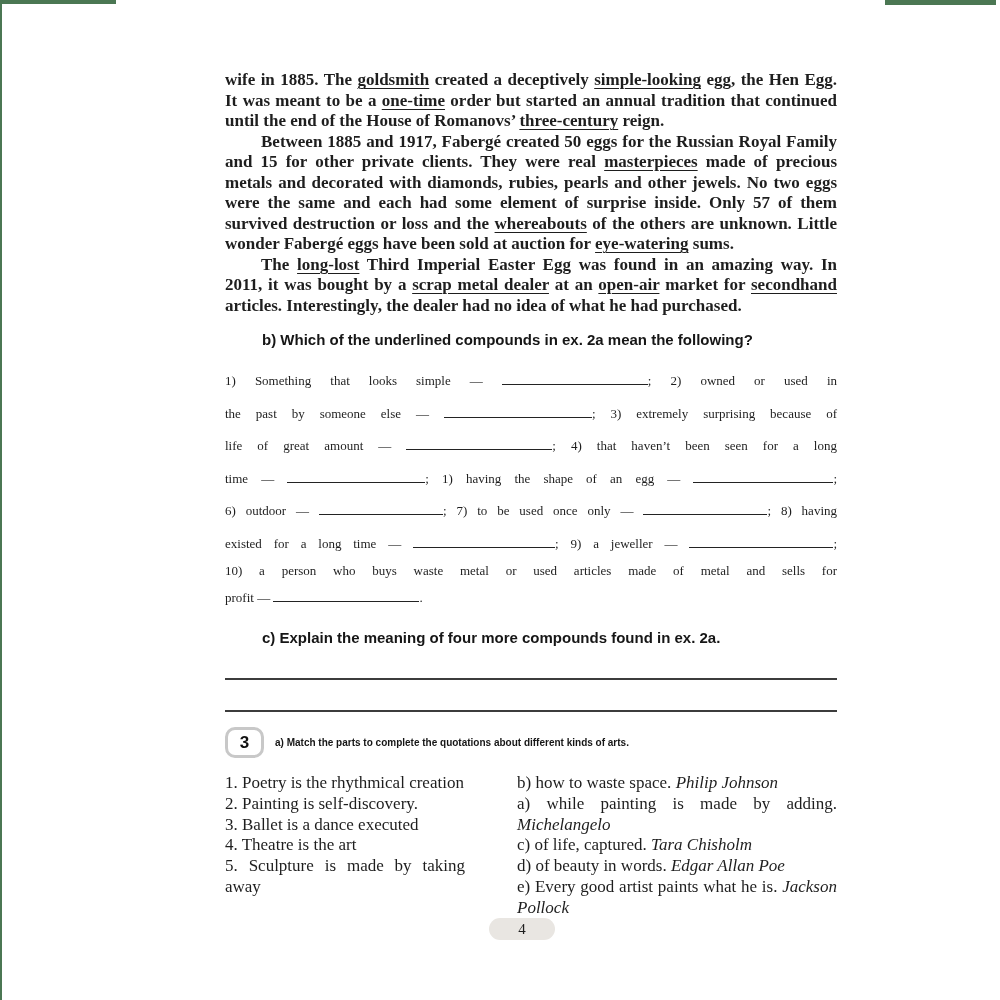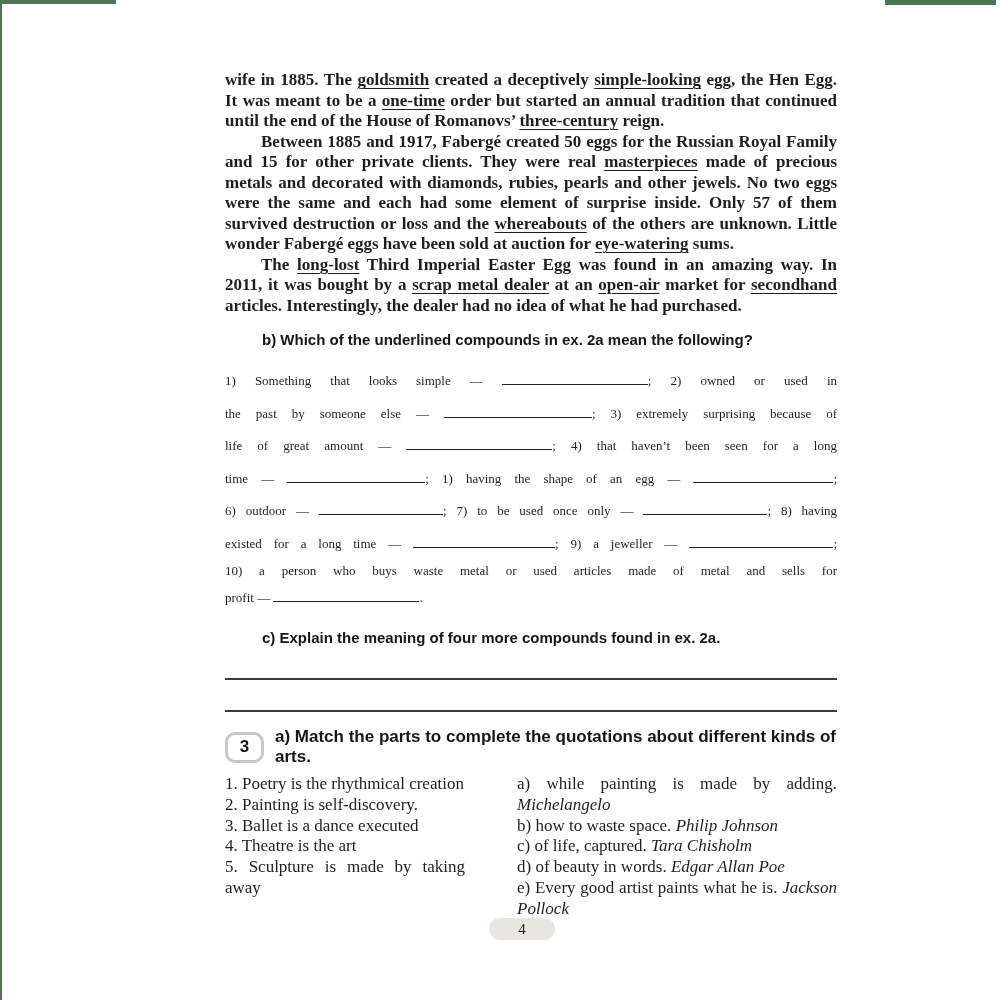--- a/index.html
+++ b/index.html
@@ -33,23 +33,23 @@
   .rule{border:none;border-top:2px solid #3c3c3c;margin:0;width:612px;}
   .rule1{margin-top:30px;}
   .rule2{margin-top:30px;}
 
   .ex3-header{margin-top:15px;display:flex;align-items:center;}
   .badge{display:inline-flex;align-items:center;justify-content:center;
          width:33px;height:25px;border:3px solid #c8c8c8;border-radius:10px;
          font-family:"Liberation Sans", sans-serif;font-weight:700;font-size:17px;
          color:#111;margin-right:11px;flex:0 0 auto;}
   .ex3-heading{font-family:"Liberation Sans", sans-serif;font-weight:700;
-               font-size:17px;color:#161616;}
+               font-size:10px;color:#161616;}
 
-  .columns{margin-top:7px;display:flex;}
+  .columns{margin-top:15px;display:flex;}
   .col-left{width:240px;margin-right:52px;flex:0 0 auto;}
   .col-right{width:320px;flex:0 0 auto;}
   .match-item{margin:0;font-size:17px;line-height:20.8px;text-align:justify;}
   .match-item i{font-style:italic;}
 
   .page-pill{position:absolute;left:489px;top:918px;width:66px;height:22px;
              background:#e9e6e2;border-radius:11px;text-align:center;
              line-height:22px;font-size:15px;color:#1e1e1e;}
 </style>
 </head>
@@ -92,22 +92,22 @@
 
   <div class="columns">
     <div class="col-left" id="ex3-left">
         <p class="match-item">1. Poetry is the rhythmical creation</p>
         <p class="match-item">2. Painting is self-discovery.</p>
         <p class="match-item">3. Ballet is a dance executed</p>
         <p class="match-item">4. Theatre is the art</p>
         <p class="match-item">5. Sculpture is made by taking away</p>
       </div>
     <div class="col-right" id="ex3-right">
+        <p class="match-item"><span>b) how to waste space. </span><i>Philip Johnson</i></p>
         <p class="match-item"><span>a) while painting is made by adding. </span><i>Michelangelo</i></p>
-        <p class="match-item"><span>b) how to waste space. </span><i>Philip Johnson</i></p>
         <p class="match-item"><span>c) of life, captured. </span><i>Tara Chisholm</i></p>
         <p class="match-item"><span>d) of beauty in words. </span><i>Edgar Allan Poe</i></p>
         <p class="match-item"><span>e) Every good artist paints what he is. </span><i>Jackson Pollock</i></p>
       </div>
   </div>
 
 </main>
 
 <div class="page-pill">4</div>
 

